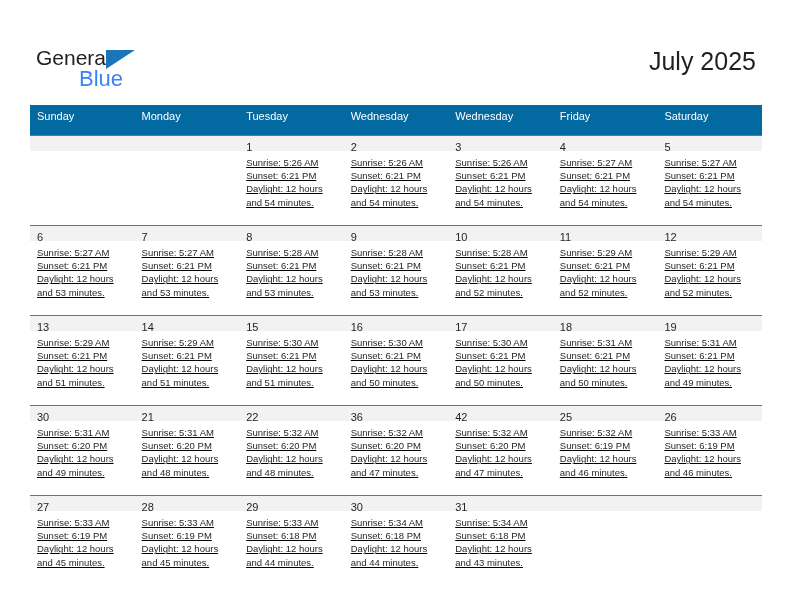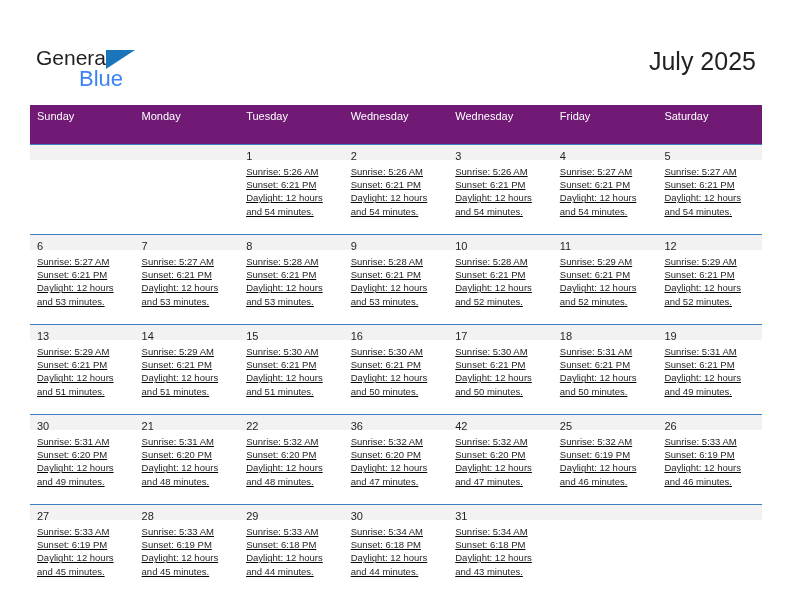--- a/index.html
+++ b/index.html
@@ -96,26 +96,26 @@
     position: absolute;
     left: 30px;
     top: 105px;
     width: 732px;
     border-collapse: collapse;
     table-layout: fixed;
   }
   .calendar col { width: 104.57px; }
 
   .dow-row th {
-    background: #701a75;
+    background: #0369a1;
     color: #ffffff;
     font-size: 11px;
     font-weight: normal;
     text-align: left;
-    padding: 5px 0 22px 7px;
+    padding: 5px 0 13px 7px;
     height: 10px;
     font-family: "Liberation Sans", sans-serif;
     border: none;
   }
 
   .week-row td {
     vertical-align: top;
     padding: 0;
     border-top: 1.5px solid #3d7fbf;
     border-left: none;

